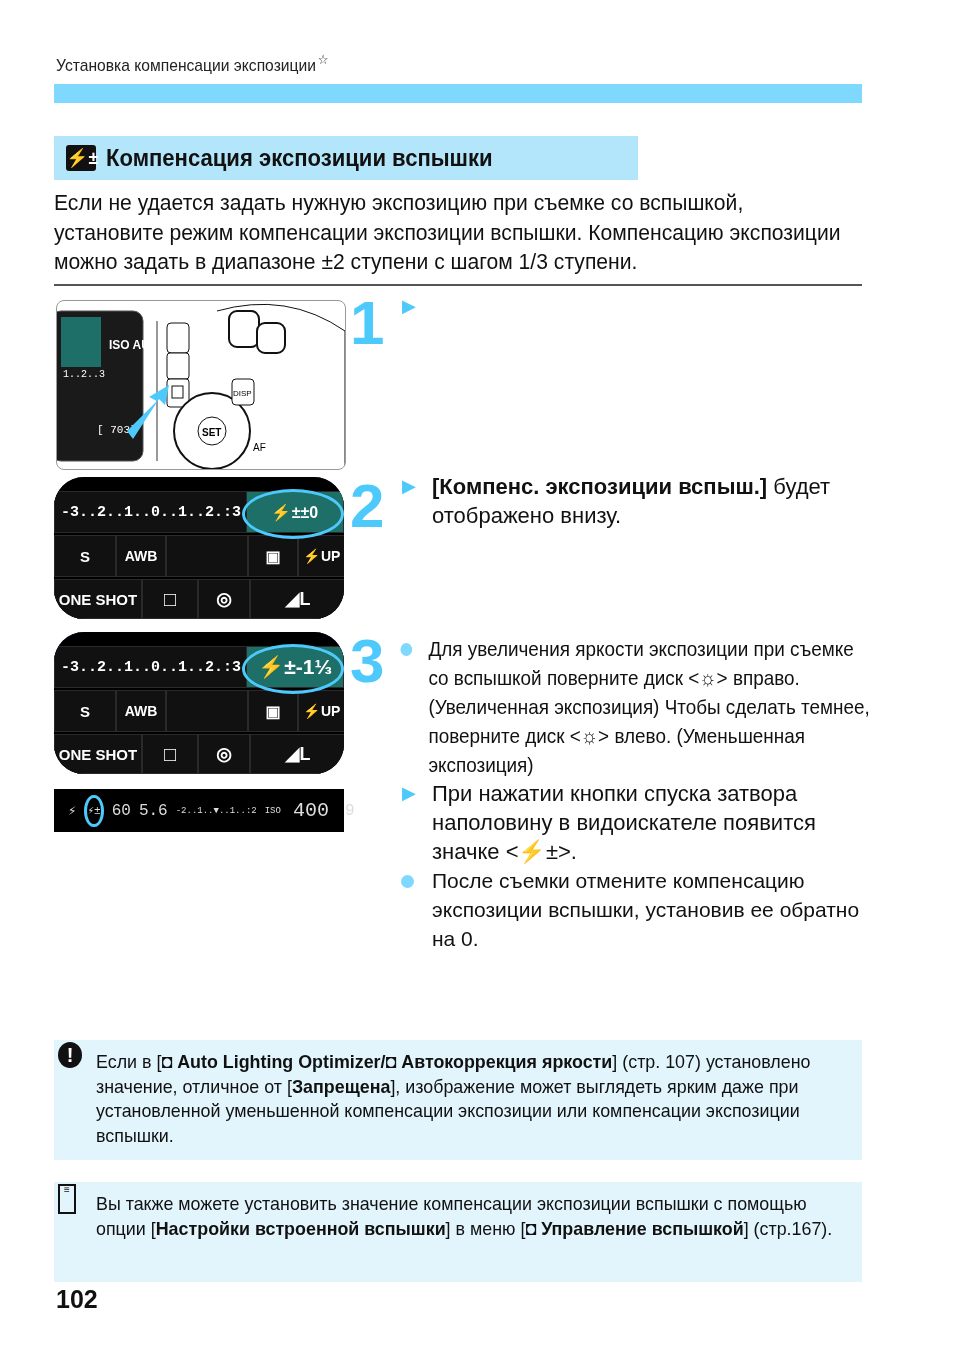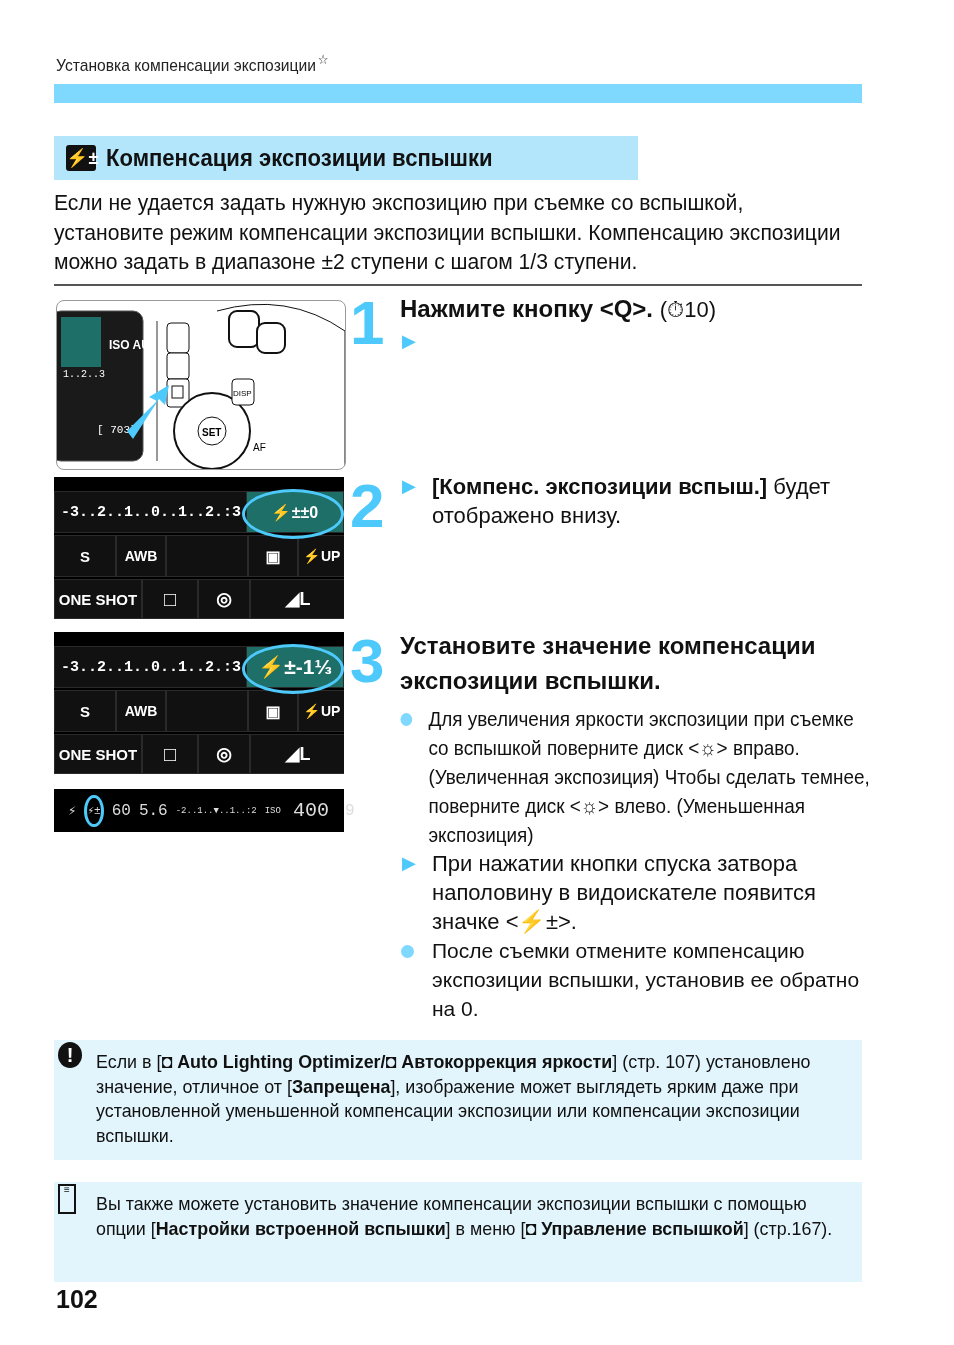--- a/index.html
+++ b/index.html
@@ -7,21 +7,21 @@
   .abs{position:absolute;}
   .hdr-title{left:56px;top:52px;font-size:17px;color:#222;transform:scaleX(0.92);transform-origin:left;}
   .hdr-star{font-size:13px;vertical-align:super;margin-left:2px;}
   .hdr-bar{left:54px;top:84px;width:808px;height:19px;background:#7fd8fd;}
   .sec-head{left:54px;top:136px;width:584px;height:44px;background:#b3e6fb;display:flex;align-items:center;}
   .sec-head .t{font-weight:bold;font-size:24px;margin-left:10px;transform:scaleX(0.92);transform-origin:left;white-space:nowrap;}
   .fec{display:inline-block;background:#111;color:#fff;border-radius:3px;font-weight:bold;line-height:1;text-align:center;}
   .fec.big{width:30px;height:26px;font-size:18px;line-height:26px;margin-left:12px;}
   .intro{left:54px;top:188px;width:820px;font-size:22px;line-height:29.5px;transform:scaleX(0.96);transform-origin:left;}
   .rule{left:54px;top:284px;width:808px;height:2px;background:#555;}
-  .fig{background:#4c1d95;overflow:hidden;}
+  .fig{background:#4c1d95;overflow:hidden;border-radius:30px;}
   .step-num{font-size:62px;font-weight:bold;color:#4ec9fb;line-height:1;}
   .step-title{font-weight:bold;font-size:24px;line-height:34px;}
   .bl{position:relative;padding-left:36px;font-size:22px;line-height:29px;}
   .bl .mk{position:absolute;left:6px;top:0;color:#4ec9fb;font-size:18px;}
   .bl .dot{position:absolute;left:5px;top:9px;width:13px;height:13px;border-radius:50%;background:#7fd8fd;}
   .bl.cond{font-size:21px;transform:scaleX(0.9);transform-origin:left;}
   .note{left:54px;width:808px;background:#e2f5fd;}
   .note .txt{position:absolute;left:42px;font-size:19px;line-height:24.5px;transform:scaleX(0.94);transform-origin:left;width:800px;}
   .pagenum{left:56px;top:1285px;font-size:25px;font-weight:bold;}
   
@@ -113,32 +113,30 @@
   <span style="font-size:16px;">60</span>
   <span style="font-size:16px;text-align:center;">5.6</span>
   <span style="font-size:9px;">-2..1..▼..1..:2</span>
   <span style="font-size:9px;">ISO</span>
   <span style="font-size:20px;margin-left:4px;">400</span>
   <span style="font-size:16px;margin-left:8px;">9</span>
 </div>
 
 <div class="abs step-num" style="left:350px;top:292px;">1</div>
 <div class="abs" style="left:400px;top:292px;width:470px;">
-  <div class="step-title"><span>Нажмите кнопку &lt;Q&gt;.</span> <span style="font-weight:normal;font-size:22px;">(⏱10)</span></div>
   <div class="bl" style="margin-left:-4px;"><span class="mk">▶</span></div>
 </div>
 
 <div class="abs step-num" style="left:350px;top:475px;">2</div>
 <div class="abs" style="left:400px;top:472px;width:470px;">
   <div class="bl" style="margin-left:-4px;"><span class="mk">▶</span><b>[Компенс. экспозиции вспыш.]</b><span> будет отображено внизу.</span></div>
 </div>
 
 <div class="abs step-num" style="left:350px;top:630px;">3</div>
 <div class="abs" style="left:400px;top:628px;width:470px;">
-  <div class="step-title" style="line-height:35px;">Установите значение компенсации экспозиции вспышки.</div>
   <div class="bl cond" style="margin-left:-4px;margin-top:6px;width:500px;"><span class="dot"></span><span>Для увеличения яркости экспозиции при съемке со вспышкой поверните диск &lt;☼&gt; вправо. (Увеличенная экспозиция) Чтобы сделать темнее, поверните диск &lt;☼&gt; влево. (Уменьшенная экспозиция)</span></div>
   <div class="bl" style="margin-left:-4px;"><span class="mk">▶</span><span>При нажатии кнопки спуска затвора наполовину в видоискателе появится значке &lt;⚡±&gt;.</span></div>
   <div class="bl" style="margin-left:-4px;font-weight:normal;font-size:21px;"><span class="dot"></span><span>После съемки отмените компенсацию экспозиции вспышки, установив ее обратно на 0.</span></div>
 </div>
 
 <div class="abs note" style="top:1040px;height:120px;">
   <span class="abs" style="left:4px;top:2px;width:24px;height:26px;background:#111;border-radius:50%;color:#fff;font-weight:bold;font-size:20px;text-align:center;line-height:26px;">!</span>
   <div class="txt" style="top:10px;"><span>Если в [</span><b>◘ Auto Lighting Optimizer/◘ Автокоррекция яркости</b><span>] (стр. 107) установлено значение, отличное от [</span><b>Запрещена</b><span>], изображение может выглядеть ярким даже при установленной уменьшенной компенсации экспозиции или компенсации экспозиции вспышки.</span></div>
 </div>
 

